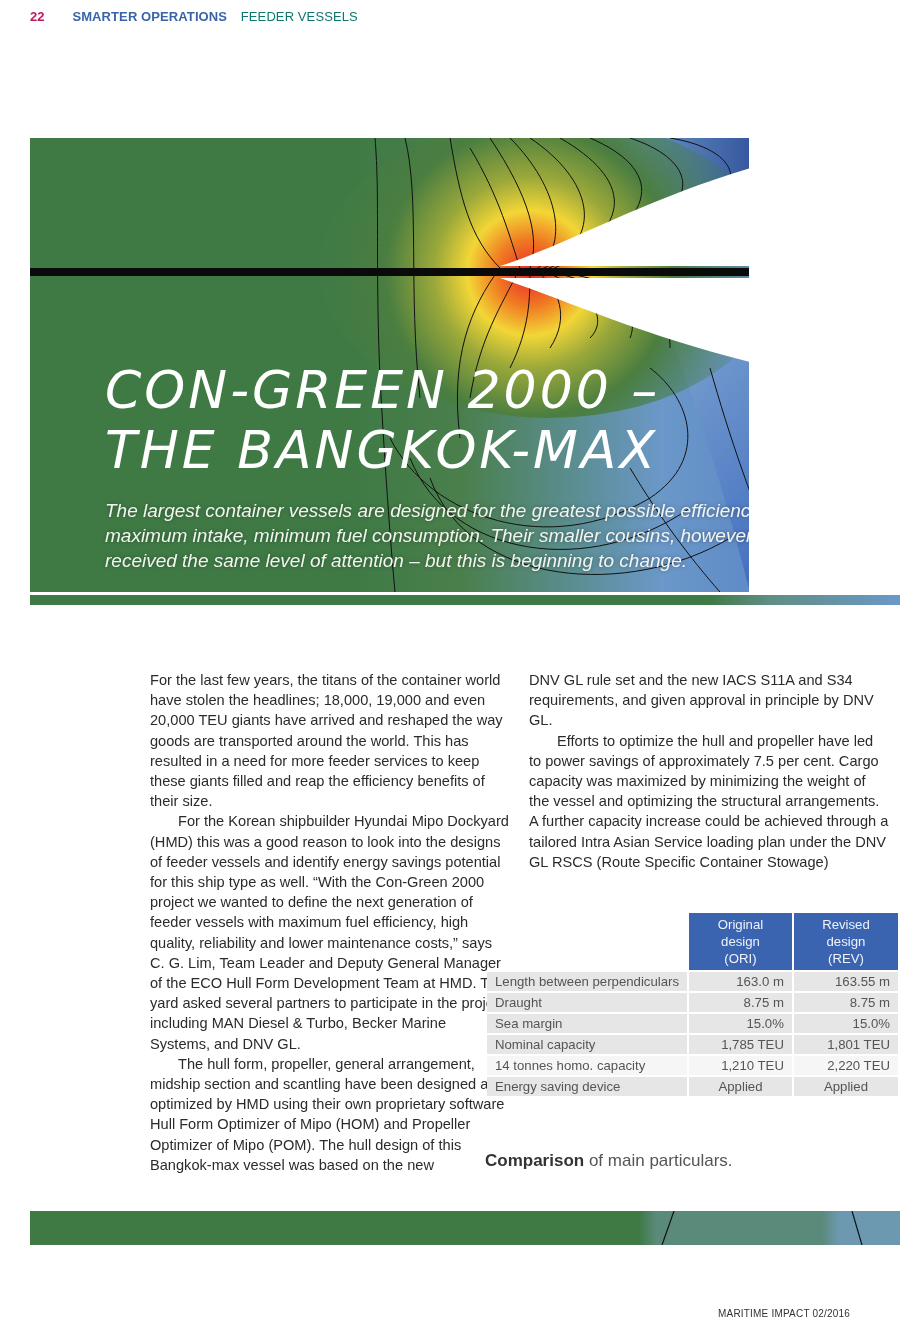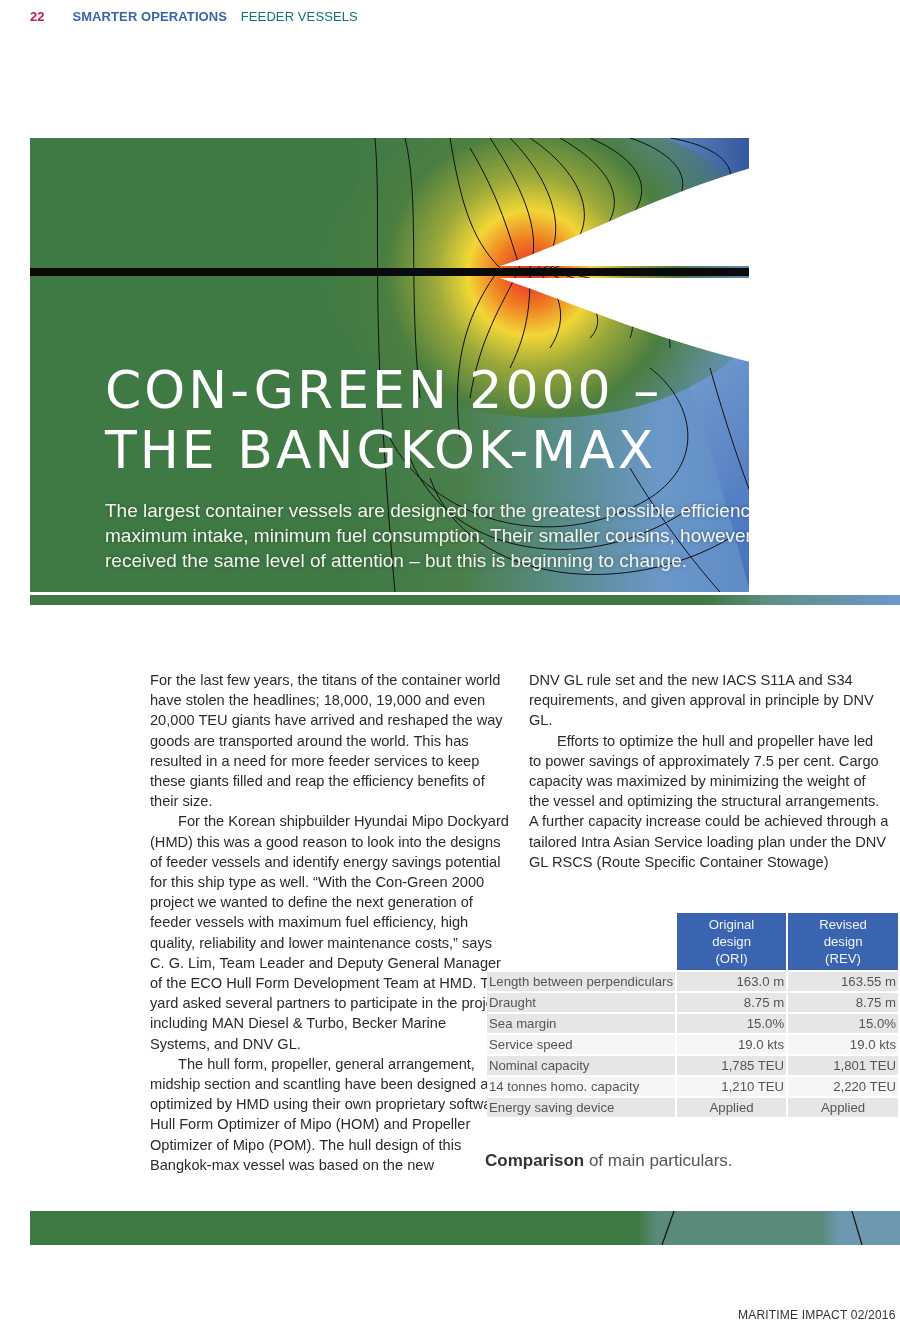--- a/index.html
+++ b/index.html
@@ -13,20 +13,21 @@
     font-family: "Liberation Sans", sans-serif;
   }
   .running-head .pg { font-weight: bold; color: #be185d; margin-right: 24px; }
   .running-head .sec { font-weight: bold; color: #3a63a8; margin-right: 10px; }
   .running-head .sub { color: #0f766e; }
 
   .hero {
     position: absolute; left: 30px; top: 138px; width: 719px; height: 454px;
     overflow: hidden;
     background: linear-gradient(90deg, #3f7a45 0%, #3f7a45 45%, #4a7f4c 60%, #5a8d8e 75%, #6b98c9 88%, #5f8bc7 100%);
+    font-style: italic;
   }
   .hero svg { position: absolute; left: 0; top: 0; }
   .hero-title {
     position: absolute; left: 75px; top: 222px;
     font-family: "DejaVu Sans", sans-serif; color: #ffffff;
     font-size: 52px; line-height: 60px; letter-spacing: 3px; font-weight: normal;
     white-space: nowrap;
   }
   .hero-lede {
     position: absolute; left: 75px; top: 360px; width: 740px;
@@ -50,41 +51,41 @@
 
   .spec-table {
     position: absolute; left: 485px; top: 911px; border-collapse: separate; border-spacing: 2px 2px;
     font-family: "Liberation Sans", sans-serif; font-size: 13.2px; color: #555;
   }
   .spec-table th {
     background: #3b64b0; color: #eef2fb; font-weight: normal; text-align: center;
     line-height: 17px; padding: 3px 20px; width: 82px;
   }
   .spec-table th.blank { background: transparent; width: auto; }
-  .spec-table td { padding: 1px 2px; height: 17px; white-space: nowrap; }
+  .spec-table td { padding: 1px 8px; height: 17px; white-space: nowrap; }
   .spec-table td.label { width: 168px; }
   .spec-table td.val { text-align: right; }
   .spec-table td.center { text-align: center; }
   .spec-table tr.shade td { background: #e6e6e6; }
   .spec-table tr.plain td { background: #f6f6f6; }
 
   .caption {
     position: absolute; left: 485px; top: 1151px;
     font-family: "Liberation Sans", sans-serif; font-size: 17px; color: #555;
   }
   .caption b { color: #333; }
 
   .footer-band {
     position: absolute; left: 30px; top: 1211px; width: 870px; height: 34px; overflow: hidden;
     background: linear-gradient(90deg, #3f7a45 0%, #3f7a45 70%, #5a8a7a 72%, #5a8a7a 91%, #6d99b0 93%, #6d99b0 100%);
   }
   .footer-band svg { position: absolute; left: 0; top: 0; }
   .folio {
     position: absolute; left: 718px; top: 1308px;
-    font-family: "Liberation Sans", sans-serif; font-size: 12px; color: #333; letter-spacing: 0.2px; margin-left: 20px;
+    font-family: "Liberation Sans", sans-serif; font-size: 10px; color: #333; letter-spacing: 0.2px;
   }
 </style>
 </head>
 <body>
 
 <div class="running-head">
   <span class="pg">22</span>
   <span class="sec">SMARTER OPERATIONS</span>
   <span class="sub">FEEDER VESSELS</span>
 </div>
@@ -180,25 +181,20 @@
     <tr class="shade">
       <td class="label">Draught</td>
       <td class="val">8.75 m</td>
       <td class="val">8.75 m</td>
     </tr>
     <tr class="shade">
       <td class="label">Sea margin</td>
       <td class="val">15.0%</td>
       <td class="val">15.0%</td>
     </tr>
-    <tr class="plain">
-      <td class="label">Service speed</td>
-      <td class="val">19.0 kts</td>
-      <td class="val">19.0 kts</td>
-    </tr>
     <tr class="shade">
       <td class="label">Nominal capacity</td>
       <td class="val">1,785 TEU</td>
       <td class="val">1,801 TEU</td>
     </tr>
     <tr class="plain">
       <td class="label">14 tonnes homo. capacity</td>
       <td class="val">1,210 TEU</td>
       <td class="val">2,220 TEU</td>
     </tr>

